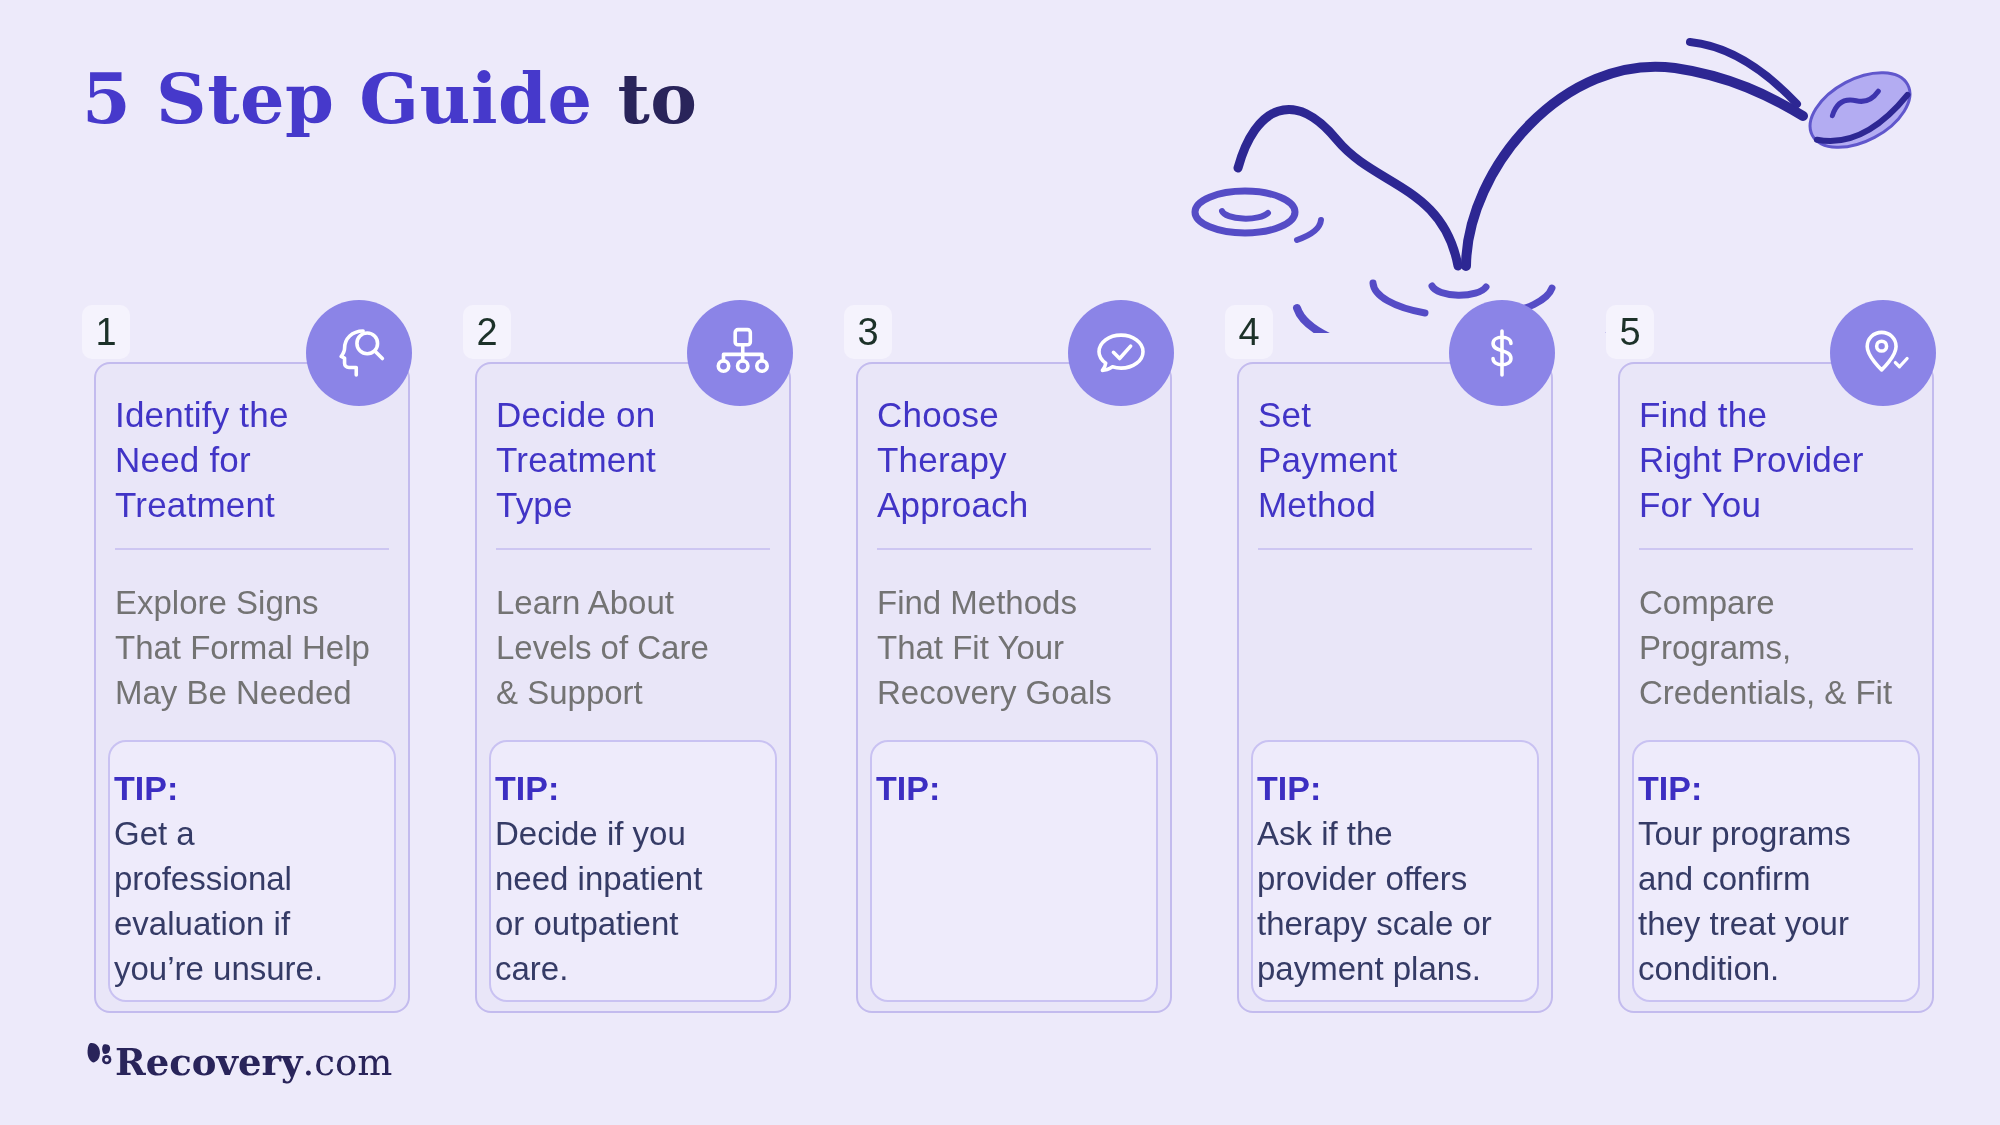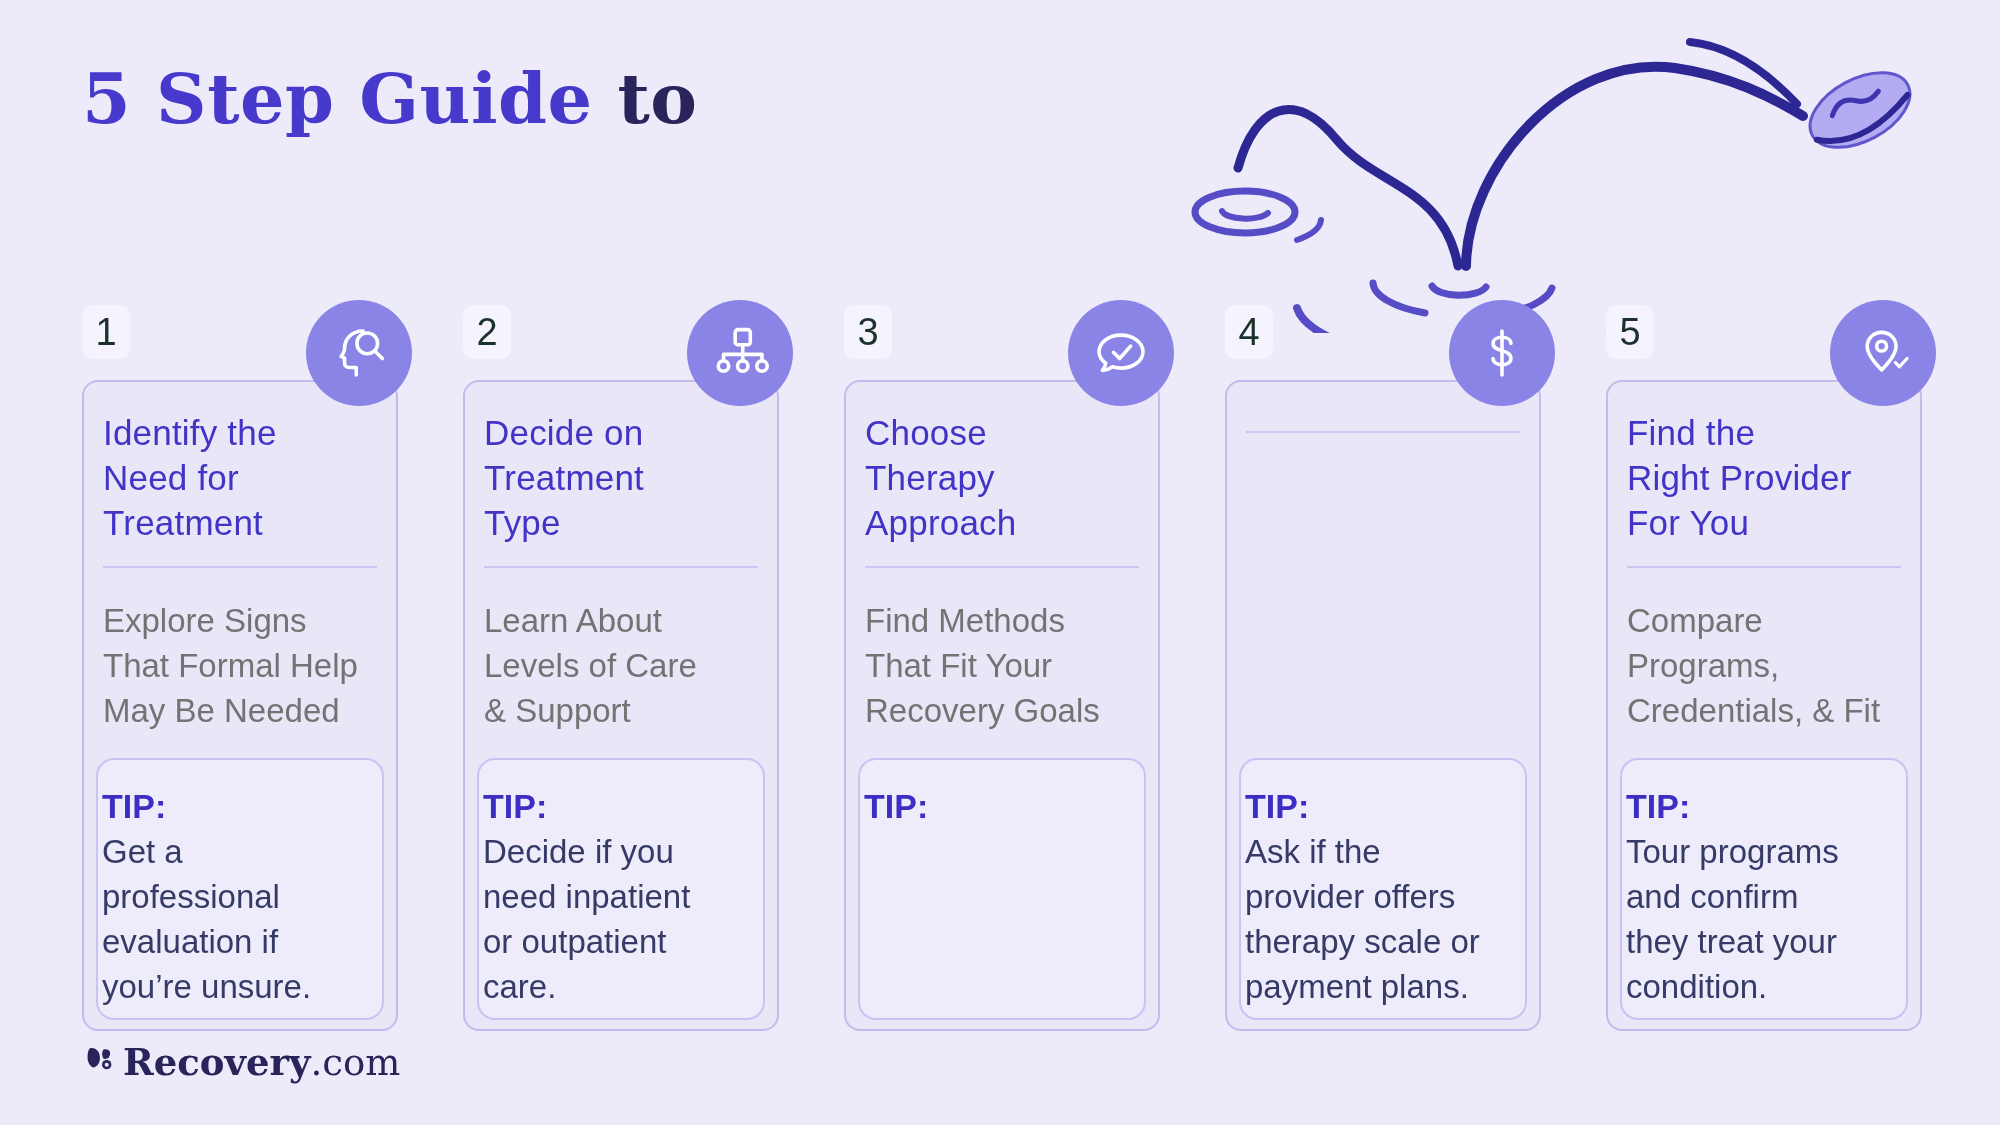--- a/index.html
+++ b/index.html
@@ -19,34 +19,34 @@
   .col-0{left:82px;} .col-1{left:463px;} .col-2{left:844px;} .col-3{left:1225px;} .col-4{left:1606px;}
 
   .badge{position:absolute;left:0;top:5px;width:48px;height:54px;background:#f5f3fd;
          border-radius:10px;display:flex;align-items:center;justify-content:center;
          font-size:38px;font-weight:500;color:#1c3129;}
 
   .icon-circle{position:absolute;left:224px;top:0;width:106px;height:106px;border-radius:50%;
                background:#8b84e7;display:flex;align-items:center;justify-content:center;z-index:2;}
   .icon-circle svg{width:66px;height:66px;}
 
-  .card{position:absolute;left:0;top:62px;width:316px;height:651px;box-sizing:border-box;
-        background:#e9e6f8;border:2px solid #c3bbee;border-radius:16px;padding:28px 19px 0;margin-top:18px;}
+  .card{position:absolute;left:12px;top:62px;width:316px;height:651px;box-sizing:border-box;
+        background:#e9e6f8;border:2px solid #c3bbee;border-radius:16px;padding:28px 19px 0;}
   .card-title{font-size:35px;line-height:45px;font-weight:500;color:#4134c6;
               white-space:pre;letter-spacing:.2px;}
   .divider{border:none;border-top:2px solid #cdc6f2;margin:21px 0 0 0;}
   .card-desc{margin-top:30px;font-size:33px;line-height:45px;color:#737373;white-space:pre;}
 
   .tip{position:absolute;left:12px;right:12px;top:376px;height:262px;box-sizing:border-box;
        background:#eeebfb;border:2px solid #c9c2f2;border-radius:18px;padding:24px 4px;}
   .tip-label{font-size:34px;line-height:45px;font-weight:700;color:#3c2ec2;}
   .tip-text{font-size:33px;line-height:45px;color:#353b66;white-space:pre;}
 
   
-  .footer{position:absolute;left:82px;top:1040px;display:flex;align-items:center;gap:9px;}
+  .footer{position:absolute;left:82px;top:1040px;display:flex;gap:1px;}
   .brand{font-family:"DejaVu Serif",serif;font-size:37px;color:#29245a;}
   .brand b{font-weight:700;}
 </style>
 </head>
 <body>
 
 <div id="canvas">
 
   <div class="header">
     <div><span class="hl">5 Step Guide</span><span> to</span></div>
@@ -157,20 +157,23 @@
 
   <div class="card-col col-3">
     <div class="badge">4</div>
     <div class="icon-circle">
       <svg viewBox="0 0 48 48" fill="none" stroke="#fff" stroke-width="2.6" stroke-linecap="round" stroke-linejoin="round">
         <path d="M30.5,17 c0,-2.8 -2.9,-4.4 -6.5,-4.4 c-3.6,0 -6.5,1.6 -6.5,4.4 c0,6.6 13,4 13,11 c0,2.8 -2.9,4.6 -6.5,4.6 c-3.6,0 -6.5,-1.8 -6.5,-4.6"></path>
         <path d="M24,8 V40"></path>
       </svg>
     </div>
     <div class="card">
+      <div class="card-title">Set
+Payment
+Method</div>
       <hr class="divider">
       <div class="tip">
         <div class="tip-label">TIP:</div>
         <div class="tip-text">Ask if the
 provider offers
 therapy scale or
 payment plans.</div>
       </div>
     </div>
   </div>

